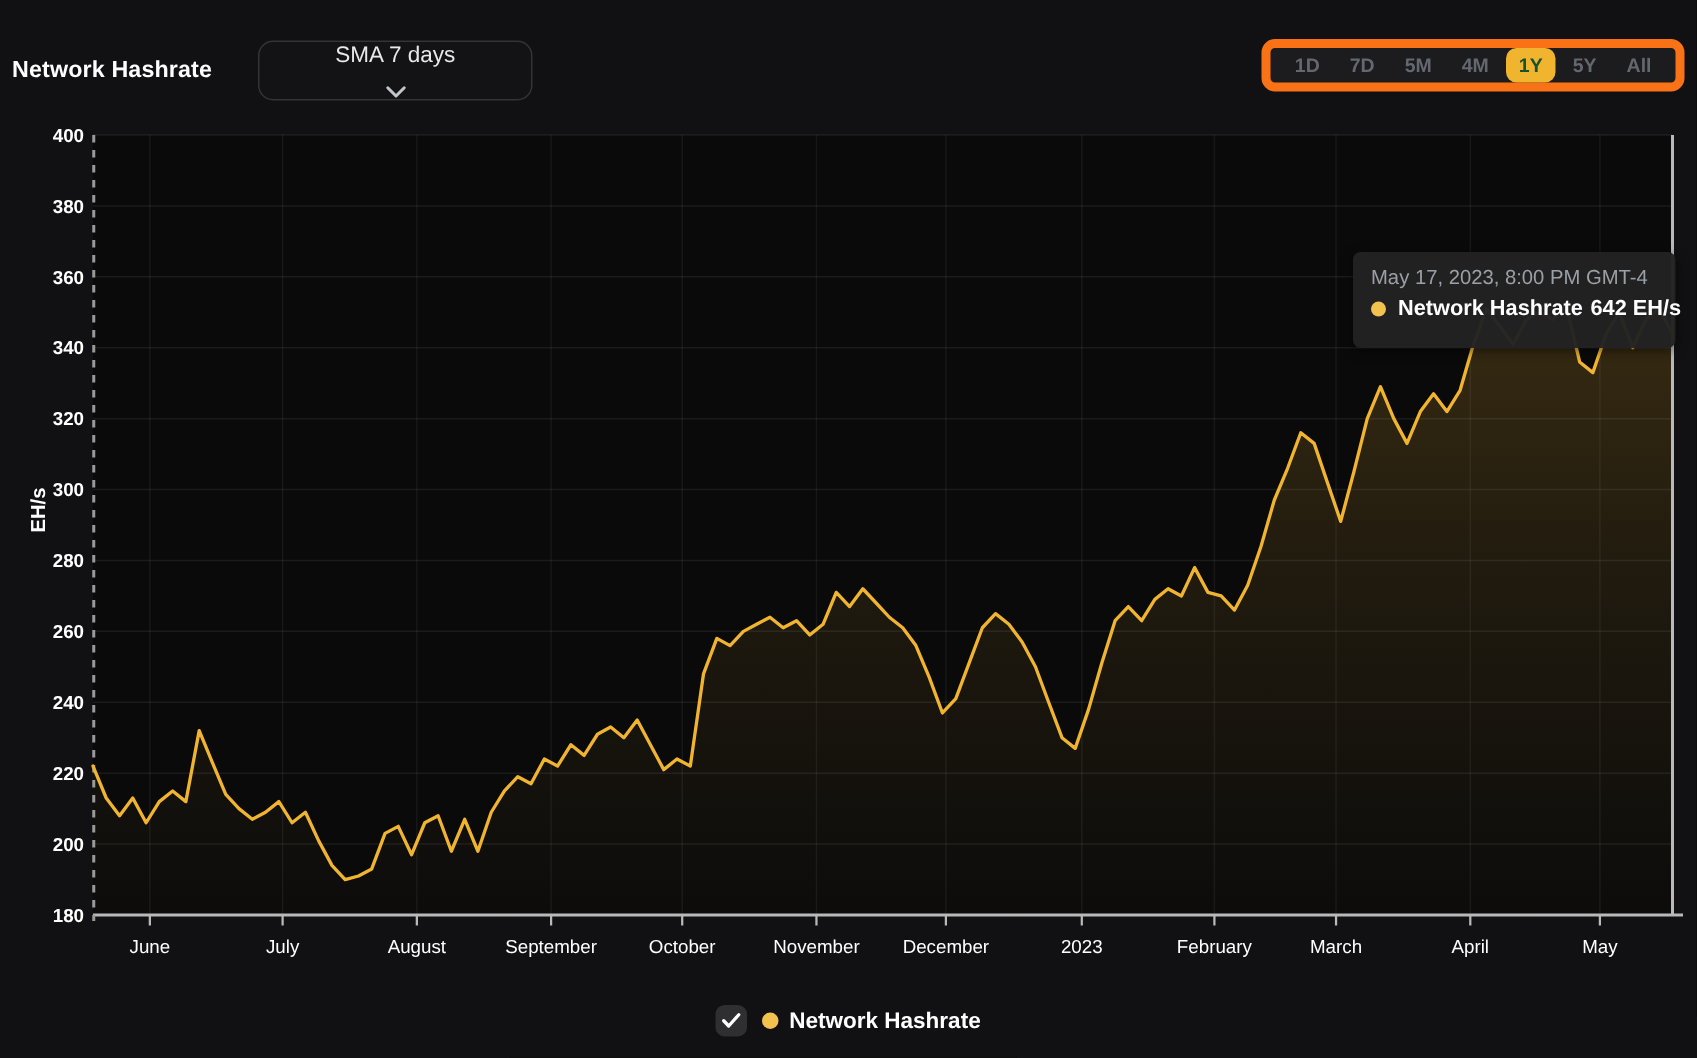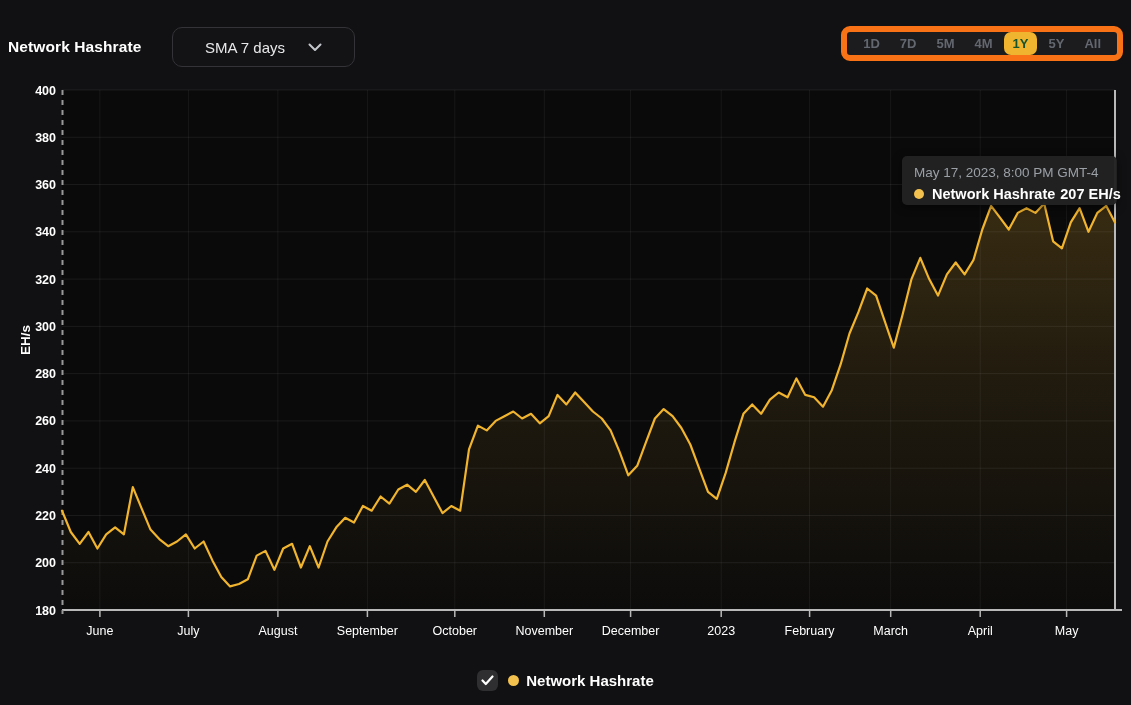--- a/index.html
+++ b/index.html
@@ -11,39 +11,39 @@
   }
   
   .page-title{
     position:absolute;left:8px;top:38px;
     font-size:15.5px;font-weight:700;color:#fff;letter-spacing:.1px;
   }
   .sma-dropdown{
     position:absolute;left:172px;top:27px;width:183px;height:40px;
     border:1px solid #333338;border-radius:10px;background:#131315;
     display:flex;align-items:center;justify-content:space-between;
-    padding:0 32px;box-sizing:border-box;cursor:pointer;
+    padding:0 32px;box-sizing:border-box;cursor:pointer;flex-direction:column;
   }
   .sma-dropdown .val{font-size:15px;color:#e8e8ea;}
   .range-selector{
     position:absolute;right:8px;top:26px;height:35px;
     display:flex;align-items:center;gap:2px;
     background:#1c1c1f;border:6px solid #f97316;border-radius:9px;
     padding:0 7px;box-sizing:border-box;
   }
   .range-btn{
     font-size:13px;font-weight:700;color:#63676f;
     padding:5px 9px;border-radius:7px;cursor:pointer;line-height:1;
   }
   .range-btn.active{background:#f1b42e;color:#14532d;}
   
   #chart{position:absolute;left:0;top:0;}
   
   .tooltip{
-    position:absolute;left:902px;top:156px;width:215px;height:49px;
+    position:absolute;left:902px;top:168px;width:215px;height:64px;
     background:rgba(34,34,35,.97);border-radius:5px;
     padding:9px 12px;box-sizing:border-box;
     box-shadow:0 2px 8px rgba(0,0,0,.5);z-index:5;
   }
   .tt-head{font-size:13.5px;color:#9aa0a6;white-space:nowrap;}
   .tt-body{display:flex;align-items:center;margin-top:6px;white-space:nowrap;}
   .tt-dot{width:10px;height:10px;border-radius:50%;background:#f2c14e;margin-right:8px;flex:none;}
   .tt-body .txt{font-size:14.5px;font-weight:700;color:#fff;}
   .tt-body .txt .v{margin-left:5px;}
   
@@ -167,21 +167,21 @@
   <span class="range-btn active">1Y</span>
   <span class="range-btn">5Y</span>
   <span class="range-btn">All</span>
 </div>
 
 <div class="tooltip">
   <div class="tt-head">May 17, 2023, 8:00 PM GMT-4</div>
   <div class="tt-body">
     <span class="tt-dot"></span>
     <span class="txt">
-      <span>Network Hashrate</span><span class="v">207 EH/s</span>
+      <span>Network Hashrate</span><span class="v">642 EH/s</span>
     </span>
   </div>
 </div>
 
 <div class="legend">
   <span class="checkbox" role="checkbox" aria-checked="true">
     <span style="display:flex;">
       <svg width="13" height="11" viewBox="0 0 13 11">
           <polyline points="1.5,5.5 4.8,9 11.5,1.5" fill="none" stroke="#fff" stroke-width="2.2" stroke-linecap="round" stroke-linejoin="round"></polyline>
         </svg>

